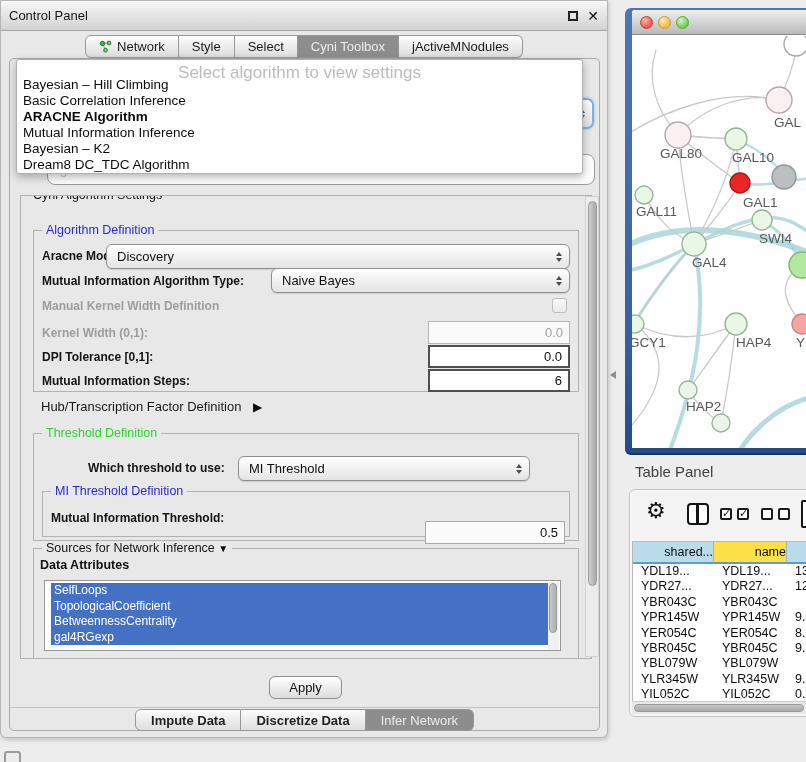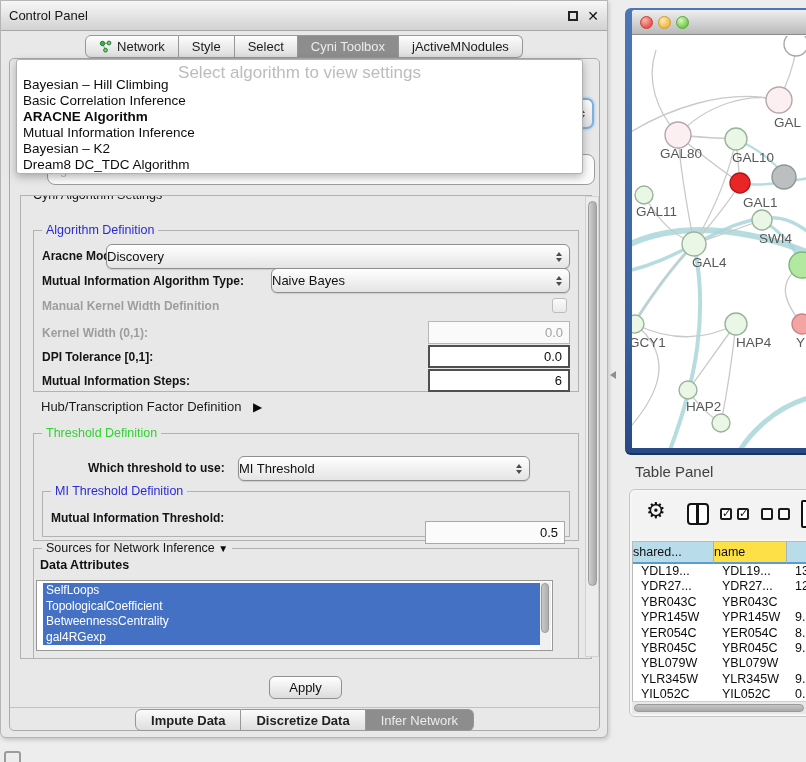--- a/index.html
+++ b/index.html
@@ -60,21 +60,21 @@
   #thresh-group { left:12px; top:237px; width:546px; height:108px; }
   #thresh-group > .gtitle { color:#2ed32e; }
   #mithr-group { left:8px; top:57px; width:528px; height:46px; }
   #sources-group { left:12px; top:352px; width:546px; height:130px; }
 
   .flabel { position:absolute; font-size:12px; font-weight:bold; color:#141414; white-space:nowrap; }
   .flabel.dis { color:#9d9d9d; }
 
   .combo { position:absolute; height:25px; border:1px solid #8f8f8f; border-radius:6px;
     background:linear-gradient(#ffffff,#e4e4e4); font-size:13px; color:#101010;
-    line-height:23px; box-shadow:0 1px 1px rgba(0,0,0,.12); }
+    line-height:23px; padding-left:10px; box-shadow:0 1px 1px rgba(0,0,0,.12); }
   .spin { position:absolute; right:7px; top:0; bottom:0; display:flex; flex-direction:column;
     justify-content:center; gap:2px; }
   .tri-up { width:0; height:0; border-left:3.5px solid transparent; border-right:3.5px solid transparent;
     border-bottom:4.5px solid #4c4c4c; }
   .tri-dn { width:0; height:0; border-left:3.5px solid transparent; border-right:3.5px solid transparent;
     border-top:4.5px solid #4c4c4c; }
 
   .numin { position:absolute; height:23px; font-size:13px; text-align:right; padding-right:6px;
     font-family:"Liberation Sans","DejaVu Sans",sans-serif; }
   .numin.strong { border:2px solid #4f4f4f; background:#fff; color:#0c0c0c; }
@@ -82,21 +82,21 @@
   .numin.dis    { border:1px solid #b7b7b7; background:#fafafa; color:#a3a3a3; }
 
   #manual-kernel-cb { position:absolute; left:518px; top:67px; width:15px; height:15px;
     border:1px solid #bdbdbd; border-radius:3px; background:linear-gradient(#fafafa,#e9e9e9); }
 
   #hub-row { position:absolute; left:20px; top:203px; font-size:13px; color:#1a1a1a; white-space:nowrap; }
   #hub-arrow { display:inline-block; margin-left:8px; color:#0a0a0a; font-size:12px; }
   #sources-arrow { color:#0a0a0a; font-size:10px; }
 
   #attr-label { position:absolute; left:6px; top:9px; font-size:12.5px; font-weight:bold; color:#111; }
-  #attr-list { position:absolute; left:2px; top:31px; width:517px; height:71px;
+  #attr-list { position:absolute; left:10px; top:31px; width:517px; height:71px;
     border:1px solid #979797; background:#fff; overflow:hidden; padding-left:6px; padding-top:2px; }
   .attr-item { color:#fff; font-size:12px; line-height:15.5px; padding-left:3px; margin-right:12px; }
   #attr-scroll { position:absolute; right:1px; top:1px; width:11px; height:69px; background:#f0f0f0; }
   #attr-thumb { position:absolute; left:1px; top:1px; width:8px; height:50px; border-radius:4px;
     background:linear-gradient(90deg,#c9c9c9,#aeaeae); border:1px solid #9a9a9a; }
 
   
   #settings-vscroll { position:absolute; left:575px; top:137px; width:14px; height:461px;
     background:#ececec; border:1px solid #d2d2d2; }
   #settings-vthumb { position:absolute; left:1.5px; top:4px; width:9px; height:385px; border-radius:5px;
@@ -149,21 +149,21 @@
   #cb-checked { left:88px; }
   #cb-unchecked { left:129px; }
   .cb { position:relative; width:12px; height:12px; border:2px solid #1b1b1b; border-radius:2px; background:#fff; }
   .cb.on::after { content:"✓"; position:absolute; left:0px; top:-3px; font-size:11px; font-weight:bold; color:#111; }
   #doc-ic { position:absolute; left:169px; top:8px; width:18px; height:28px;
     border:2.5px solid #141414; border-radius:2px; background:#fff; }
 
   #table-box { position:absolute; left:2px; top:51px; right:0; bottom:4px; background:#fff;
     border-top:1px solid #b9b9b9; border-left:1px solid #b9b9b9; overflow:hidden; }
   #table-header { display:flex; height:22px; }
-  .thcell { height:22px; font-size:12.5px; color:#111; text-align:left; line-height:21px;
+  .thcell { height:22px; font-size:12.5px; color:#111; text-align:right; line-height:21px;
     border-right:1px solid #9fb6bf; border-bottom:2px solid #5b9bd0; flex:none; overflow:hidden; }
   #table-body { position:absolute; left:0; top:22px; right:0; bottom:0; }
   .trow { display:flex; height:15.4px; background:#fff; }
   .tcell { font-size:12.5px; color:#0d0d0d; line-height:15.4px; padding-left:8px; flex:none;
     white-space:nowrap; overflow:hidden; }
   #tp-hscroll { position:absolute; left:2px; top:211px; right:0; height:13px;
     background:#e9e9e9; border-top:1px solid #cfcfcf; }
   #tp-hthumb { position:absolute; left:2px; top:2px; width:170px; height:8px; border-radius:4px;
     background:linear-gradient(#c6c6c6,#a9a9a9); border:1px solid #9a9a9a; }
 </style>

